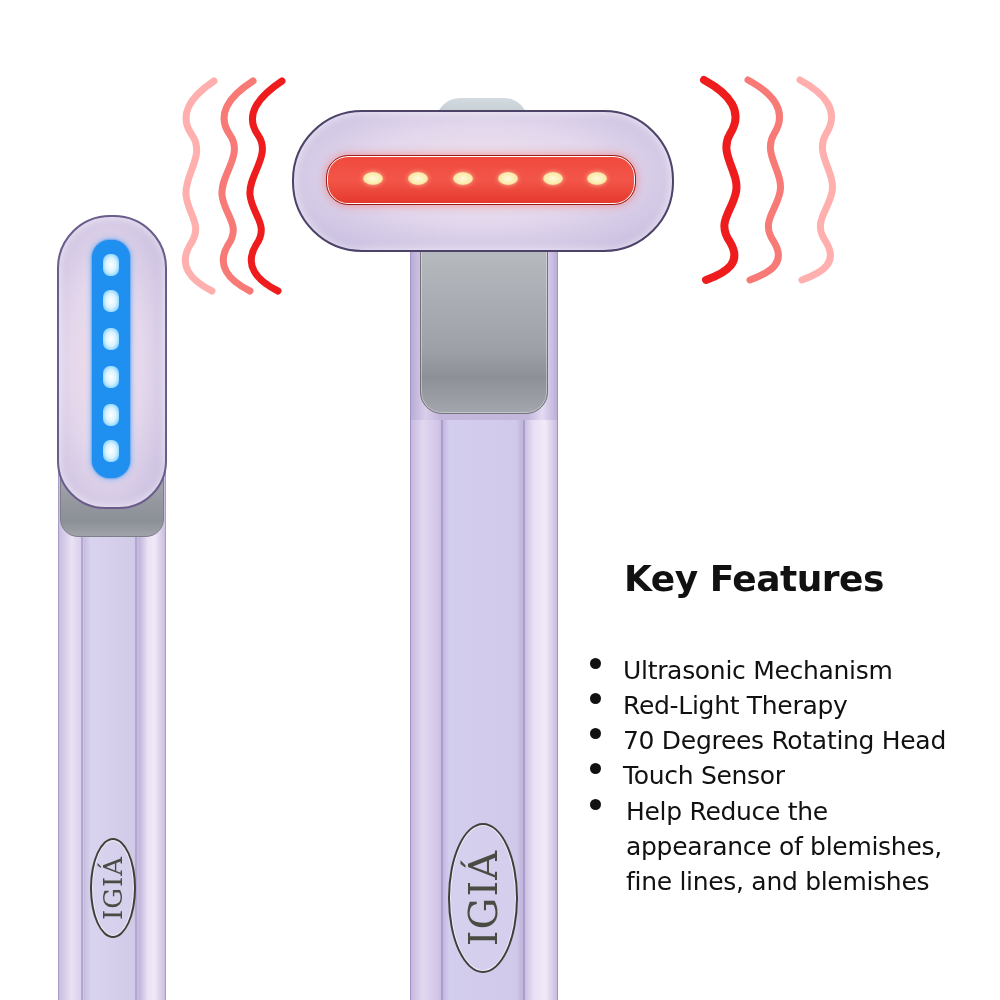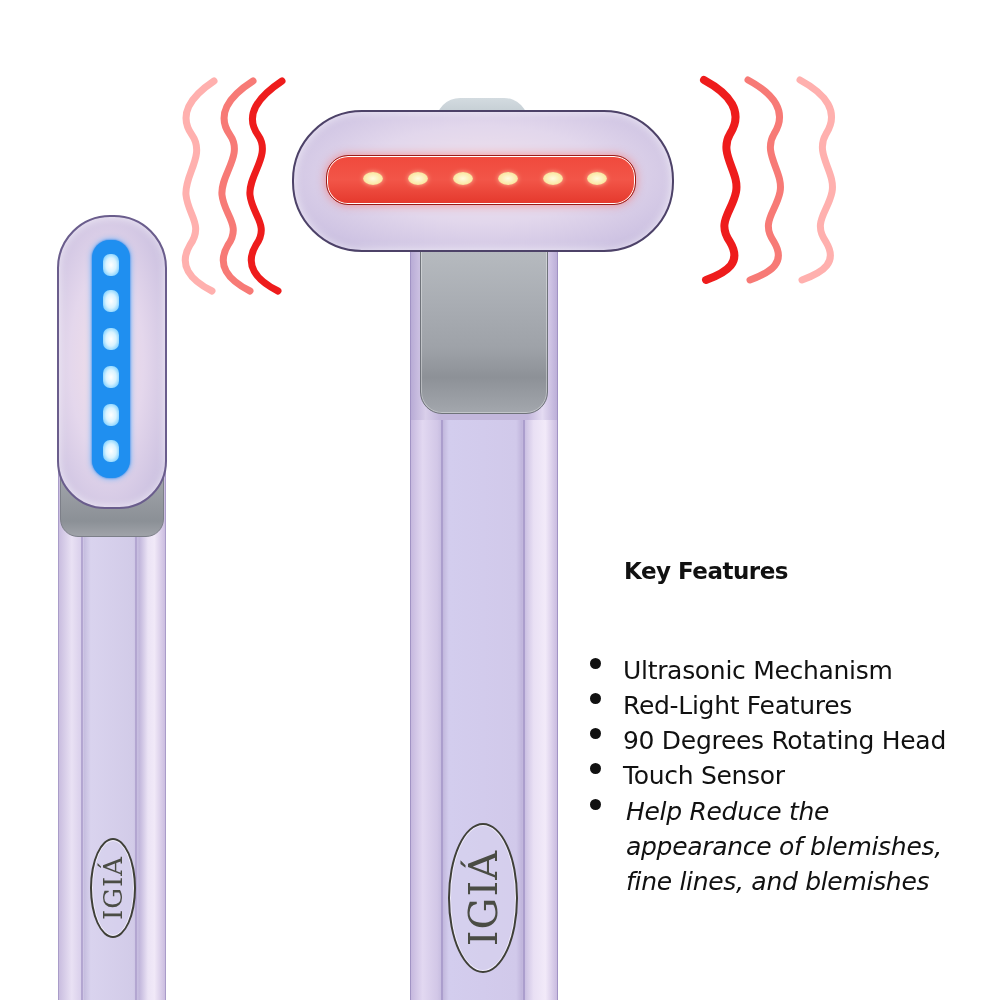--- a/index.html
+++ b/index.html
@@ -108,28 +108,28 @@
     
     .waves { position: absolute; }
 
     
     #features {
       position: absolute; left: 586px; top: 558px; width: 410px;
       font-family: "DejaVu Sans", "Liberation Sans", sans-serif; color: #111;
     }
     #features-title {
       position: absolute; left: 38px; top: 0px;
-      font-size: 23px; font-weight: bold; letter-spacing: -0.5px; white-space: nowrap;
+      font-size: 36px; font-weight: bold; letter-spacing: -0.5px; white-space: nowrap;
     }
     .feat-item { position: absolute; left: 0; font-size: 25px; white-space: nowrap; line-height: 35px; }
     .feat-item .dot {
       position: absolute; left: 4px; top: 13px; width: 11px; height: 11px; border-radius: 50%; background: #111;
     }
     .feat-item .txt { position: absolute; left: 37px; top: 8px; letter-spacing: -0.3px; }
-    .feat-multi .txt { left: 40px; font-style: italic; }
+    .feat-multi .txt { left: 40px; }
   </style>
 </head>
 <body>
 
 <svg class="waves" style="left:170px; top:75px;" width="130" height="225" viewBox="0 0 130 225">
   <path d="M44 6 C 20 22, 8 40, 22 60 C 36 80, 14 100, 16 120 C 18 140, 34 150, 20 170 C 8 190, 20 205, 42 216" fill="none" stroke="#ffb0ae" stroke-width="7" stroke-linecap="round"></path>
   <path d="M83 6 C 58 22, 46 40, 60 60 C 74 80, 50 100, 52 120 C 54 140, 72 150, 58 170 C 46 190, 58 205, 80 216" fill="none" stroke="#f77a76" stroke-width="7" stroke-linecap="round"></path>
   <path d="M112 6 C 88 22, 74 40, 88 60 C 102 80, 78 100, 80 120 C 82 140, 100 150, 86 170 C 74 190, 86 205, 108 216" fill="none" stroke="#ee1c1c" stroke-width="7" stroke-linecap="round"></path>
 </svg>
 
@@ -179,25 +179,25 @@
 
 <div id="features">
   <div id="features-title">Key Features</div>
 
   <div class="feat-item" style="top:87px;">
     <span class="dot"></span>
     <span class="txt">Ultrasonic Mechanism</span>
   </div>
   <div class="feat-item" style="top:122px;">
     <span class="dot"></span>
-    <span class="txt">Red-Light Features</span>
+    <span class="txt">Red-Light Therapy</span>
   </div>
   <div class="feat-item" style="top:157px;">
     <span class="dot"></span>
-    <span class="txt">90 Degrees Rotating Head</span>
+    <span class="txt">70 Degrees Rotating Head</span>
   </div>
   <div class="feat-item" style="top:192px;">
     <span class="dot"></span>
     <span class="txt">Touch Sensor</span>
   </div>
   <div class="feat-item feat-multi" style="top:228px;">
     <span class="dot"></span>
     <span class="txt">Help Reduce the</span>
   </div>
   <div class="feat-item feat-multi" style="top:263px;">

